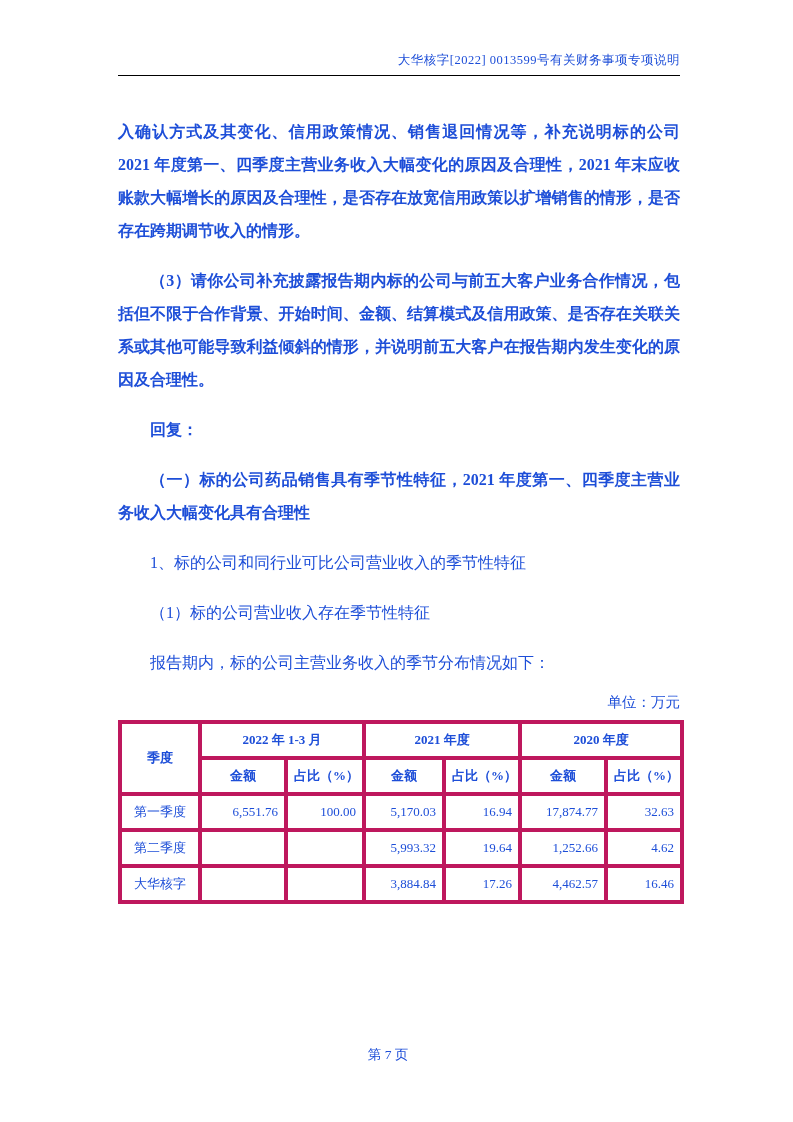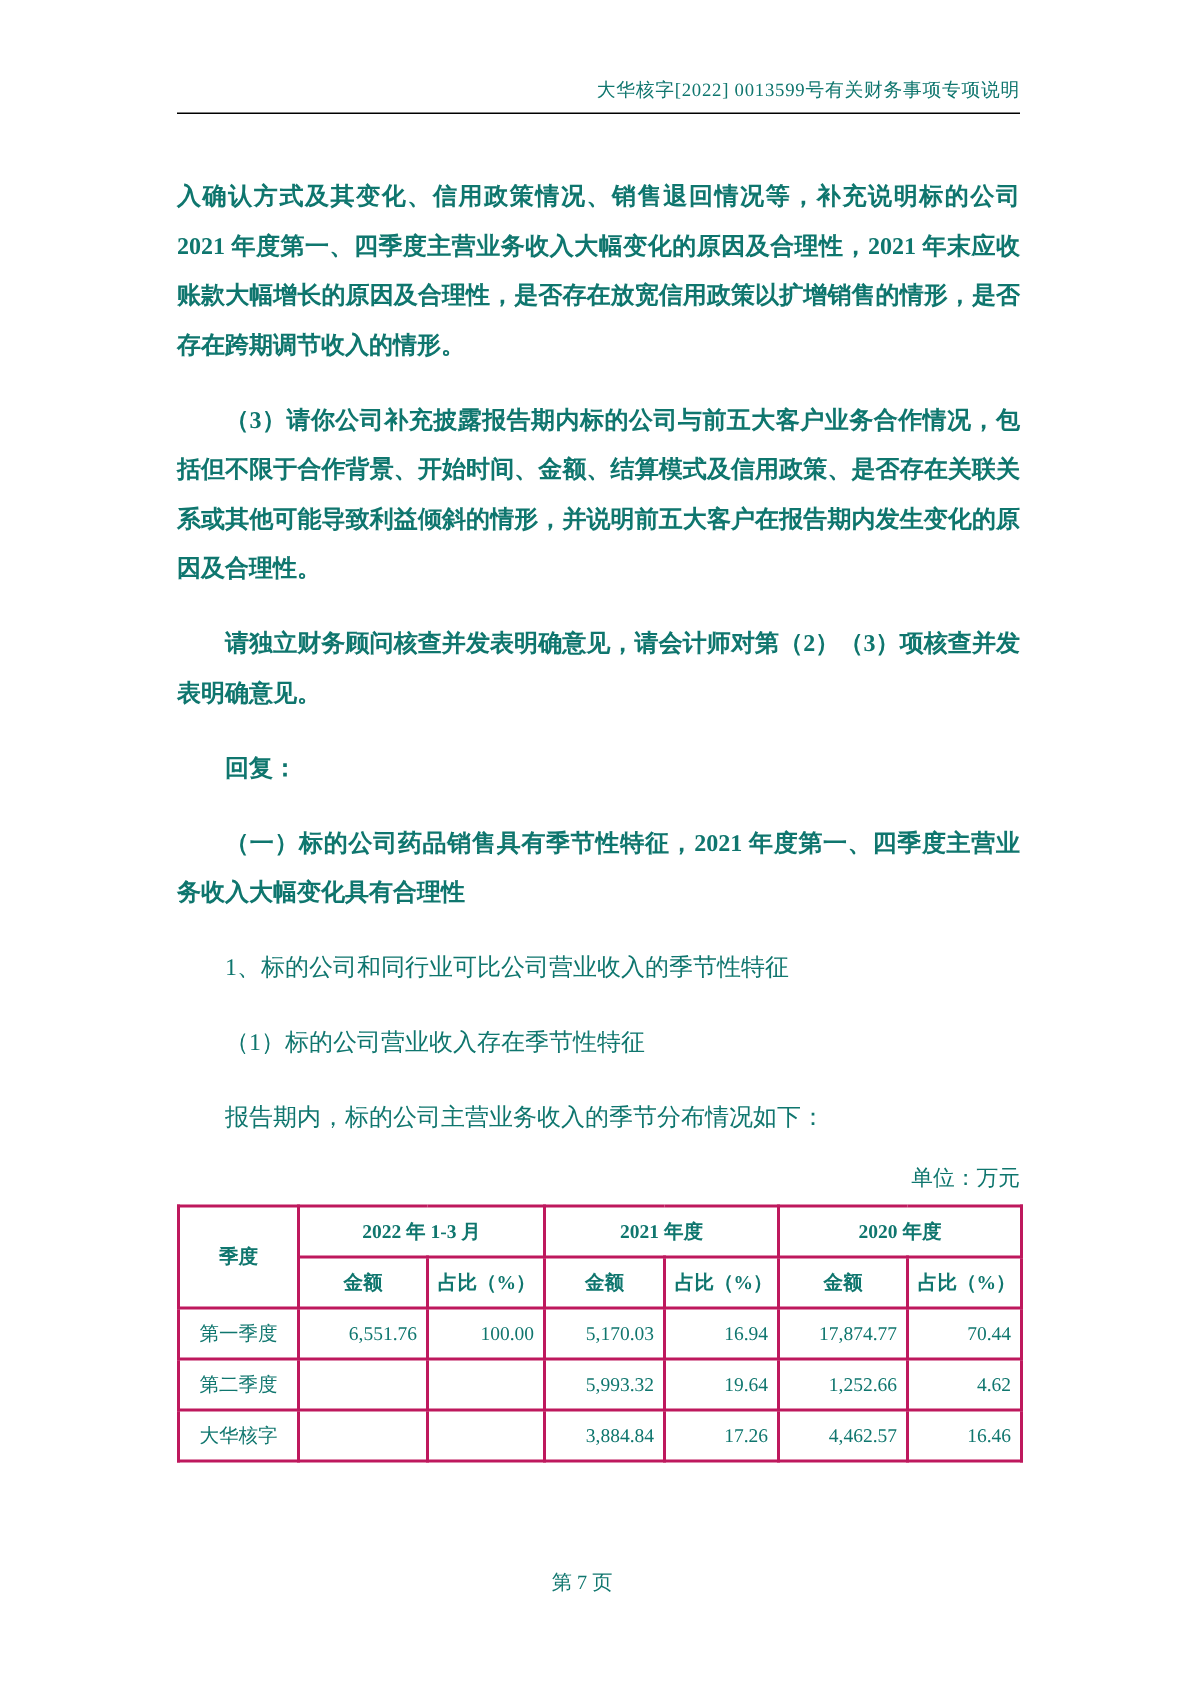--- a/index.html
+++ b/index.html
@@ -6,21 +6,21 @@
     margin: 0;
     padding: 0;
     background: #ffffff;
   }
   .page {
     position: relative;
     width: 793px;
     height: 1122px;
     margin: 0 auto;
     background: #ffffff;
-    color: #0f766e;
+    color: #1d4ed8;
     font-family: "Liberation Serif", "DejaVu Serif", serif;
     box-sizing: border-box;
     padding: 52px 113px 0 118px;
     overflow: hidden;
   }
   .doc-header {
     text-align: right;
     font-size: 12.5px;
     letter-spacing: 0.5px;
     padding-bottom: 6px;
@@ -48,21 +48,21 @@
     margin: 14px 0 8px 0;
   }
   table.season-table {
     width: 100%;
     border-collapse: collapse;
     table-layout: fixed;
     font-size: 13px;
   }
   table.season-table th,
   table.season-table td {
-    border: 2px solid #be185d;
+    border: 4px solid #be185d;
     box-sizing: border-box;
     padding: 7px 6px;
     overflow: hidden;
     white-space: nowrap;
   }
   table.season-table th {
     font-weight: 700;
     text-align: center;
   }
   td.cell-label {
@@ -87,21 +87,20 @@
 
 <div class="page">
 
   <div class="doc-header">
     <span>大华核字[2022] 0013599号有关财务事项专项说明</span>
   </div>
 
   <main class="content">
     <p class="para bold no-indent">入确认方式及其变化、信用政策情况、销售退回情况等，补充说明标的公司 2021 年度第一、四季度主营业务收入大幅变化的原因及合理性，2021 年末应收账款大幅增长的原因及合理性，是否存在放宽信用政策以扩增销售的情形，是否存在跨期调节收入的情形。</p>
     <p class="para bold">（3）请你公司补充披露报告期内标的公司与前五大客户业务合作情况，包括但不限于合作背景、开始时间、金额、结算模式及信用政策、是否存在关联关系或其他可能导致利益倾斜的情形，并说明前五大客户在报告期内发生变化的原因及合理性。</p>
-    <p class="para bold">请独立财务顾问核查并发表明确意见，请会计师对第（2）（3）项核查并发表明确意见。</p>
     <p class="para bold">回复：</p>
     <p class="para bold">（一）标的公司药品销售具有季节性特征，2021 年度第一、四季度主营业务收入大幅变化具有合理性</p>
     <p class="para">1、标的公司和同行业可比公司营业收入的季节性特征</p>
     <p class="para">（1）标的公司营业收入存在季节性特征</p>
     <p class="para">报告期内，标的公司主营业务收入的季节分布情况如下：</p>
 
     <div class="unit-label">单位：万元</div>
 
     <table class="season-table">
       <colgroup>
@@ -130,21 +129,21 @@
         </tr>
       </thead>
       <tbody>
         <tr>
           <td class="cell-label">第一季度</td>
           <td class="cell-num">6,551.76</td>
           <td class="cell-num">100.00</td>
           <td class="cell-num">5,170.03</td>
           <td class="cell-num">16.94</td>
           <td class="cell-num">17,874.77</td>
-          <td class="cell-num">70.44</td>
+          <td class="cell-num">32.63</td>
         </tr>
         <tr>
           <td class="cell-label">第二季度</td>
           <td class="cell-num"></td>
           <td class="cell-num"></td>
           <td class="cell-num">5,993.32</td>
           <td class="cell-num">19.64</td>
           <td class="cell-num">1,252.66</td>
           <td class="cell-num">4.62</td>
         </tr>

